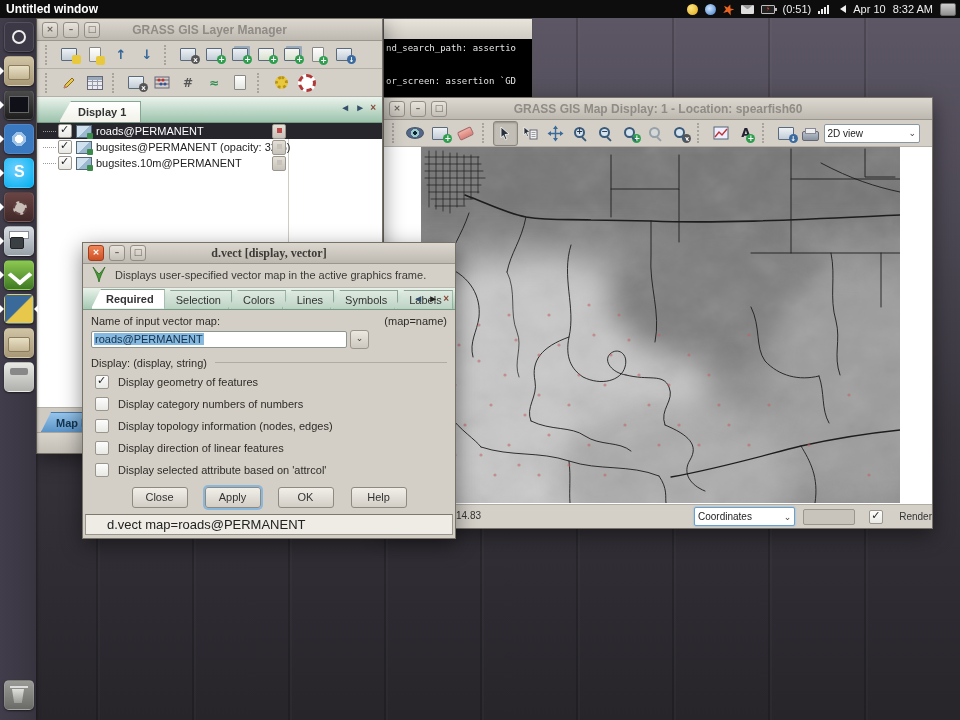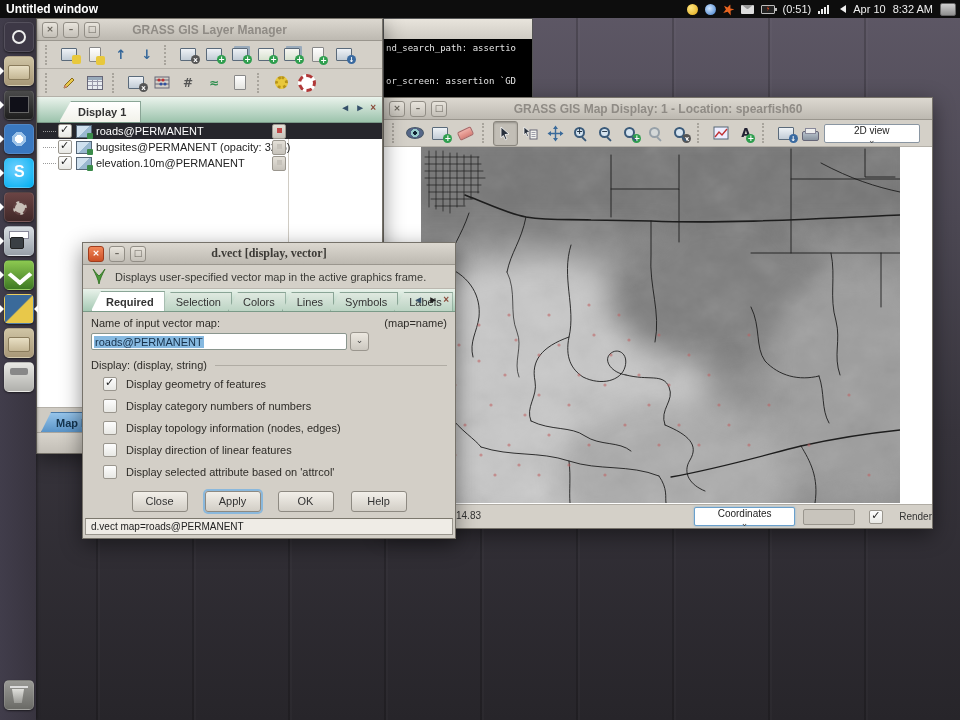--- a/index.html
+++ b/index.html
@@ -83,21 +83,21 @@
       repeating-linear-gradient(90deg,transparent 0 4px,#99a 4px 5px),
       repeating-linear-gradient(0deg,transparent 0 3px,#99a 3px 4px),#e8ecf0;}
   .eye{width:16px;height:10px;border-radius:50%;border:1px solid #456;background:radial-gradient(circle at 50% 50%,#123 0 2px,#9cc 2px 4px,#568 4px);}
   .ers{width:13px;height:7px;background:linear-gradient(#f0b0a8,#d88078);border:1px solid #a66;transform:rotate(-25deg);border-radius:2px;}
   .mag{position:relative;width:15px;height:15px;}
   .mag::before{content:"";position:absolute;left:1px;top:1px;width:7px;height:7px;border:2px solid #3a5a7a;border-radius:50%;background:#d6e4f0;}
   .mag::after{content:"";position:absolute;right:1px;bottom:1px;width:6px;height:2px;background:#3a5a7a;transform:rotate(45deg);border-radius:1px;}
   .mag .sg{position:absolute;left:3px;top:1px;width:7px;text-align:center;font:bold 8px/9px "DejaVu Sans",sans-serif;color:#234;}
   .prn{width:15px;height:8px;background:linear-gradient(#b8c2cc,#8a94a0);border:1px solid #667;border-radius:2px;position:relative;margin-top:5px;}
   .prn::before{content:"";position:absolute;left:2px;top:-4px;width:9px;height:4px;background:#eee;border:1px solid #889;}
-  .seldd{height:17px;background:#fff;border:1px solid #8a96a2;border-radius:2px;display:flex;align-items:center;font-size:10px;padding:0 3px;justify-content:space-between;color:#222;flex-direction:column;}
+  .seldd{height:17px;background:#fff;border:1px solid #8a96a2;border-radius:2px;display:flex;align-items:center;font-size:10px;padding:0 3px;justify-content:space-between;color:#222;}
   .caret{font-size:9px;color:#444;line-height:8px;}
   
   .cb{width:12px;height:12px;background:linear-gradient(#fdfdfd,#e8e8e4);border:1px solid #9a968e;border-radius:2px;position:relative;flex:none;}
   .cb.on::after{content:"✓";position:absolute;left:1px;top:-2px;font:bold 11px/13px "DejaVu Sans",sans-serif;color:#222;}
   
   #lm{left:36px;top:18px;width:345px;height:434px;z-index:10;display:flex;flex-direction:column;}
   .dtabbar{height:25px;background:linear-gradient(#eaf3ec,#9cc3ac);border-bottom:1px solid #7a9a88;display:flex;align-items:flex-end;position:relative;}
   .dtab{height:20px;margin-left:22px;padding:0 14px 0 18px;background:linear-gradient(#ffffff,#f2f2ea);border:1px solid #8aa596;border-bottom:none;
     clip-path:polygon(12px 0,100% 0,100% 100%,0 100%);display:flex;align-items:center;font-weight:bold;}
   .tabnav{position:absolute;right:6px;top:5px;display:flex;gap:5px;align-items:center;color:#35506a;font-size:10px;font-weight:bold;}
@@ -138,26 +138,26 @@
     clip-path:polygon(10px 0,100% 0,100% 100%,0 100%);display:flex;align-items:center;font-size:11px;color:#333;}
   .vtab.act{background:#fff;font-weight:bold;height:19px;z-index:2;}
   #dlgbody{flex:1;padding:5px 8px 0 8px;font-size:11px;color:#2e2c28;}
   .lblrow{display:flex;justify-content:space-between;margin-bottom:3px;}
   .combo{display:flex;align-items:center;gap:3px;margin-bottom:8px;}
   .combo .field{width:250px;height:15px;background:#fff;border:1px solid #8a968e;border-radius:2px;padding:0 2px;display:flex;align-items:center;}
   .combo .val{background:#86b9e0;color:#15304a;padding:0 1px;}
   .combo .cbtn{width:17px;height:17px;background:linear-gradient(#ece8e0,#ccc8c0);border:1px solid #9a968e;border-radius:3px;text-align:center;font-size:9px;line-height:15px;color:#444;}
   .grprow{display:flex;align-items:center;margin-bottom:6px;}
   .grprow .ln{flex:1;height:1px;background:#b0aca4;margin-left:8px;}
-  .cbrow{display:flex;align-items:center;gap:9px;margin:0 0 8px 12px;}
+  .cbrow{display:flex;align-items:center;gap:9px;margin:0 0 8px 4px;}
   #dlgbtns{height:26px;display:flex;justify-content:center;gap:17px;align-items:center;}
   .pbtn{min-width:54px;height:19px;background:linear-gradient(#f2efe9,#d2cec6);border:1px solid #8e8a82;border-radius:3px;
     font-size:11px;color:#333;display:flex;align-items:center;justify-content:center;padding:0 0;}
   .pbtn.focus{box-shadow:0 0 0 2px #8ab8dc;}
-  #dlgcmd{margin:4px 2px 3px 2px;background:#efece6;border:1px solid #9a968e;border-top-color:#7c786e;font-size:10px;padding:2px 5px;color:#222;}
+  #dlgcmd{margin:4px 2px 3px 2px;background:#efece6;border:1px solid #9a968e;border-top-color:#7c786e;font-size:13px;padding:2px 21px;color:#222;}
 </style>
 </head>
 <body>
 
 <div id="desktop"></div>
 
 <div id="topbar">
   <span class="title">Untitled window</span>
   <div id="tray">
     <span class="tico dotY"></span>
@@ -558,21 +558,21 @@
       <span class="licn"></span>
       <span>bugsites@PERMANENT (opacity: 32%)</span>
       <span class="mini pale">
           <i></i>
         </span>
     </div>
     <div class="trow">
       <span class="dash"></span>
       <span class="cb on"></span>
       <span class="licn"></span>
-      <span>elevation.10m@PERMANENT</span>
+      <span>bugsites.10m@PERMANENT</span>
       <span class="mini pale">
           <i></i>
         </span>
     </div>
   </div>
   <div id="lmbottom">
     <span class="bluetab">Map laye</span>
   </div>
   <div id="lmstatus"></div>
 </div>

